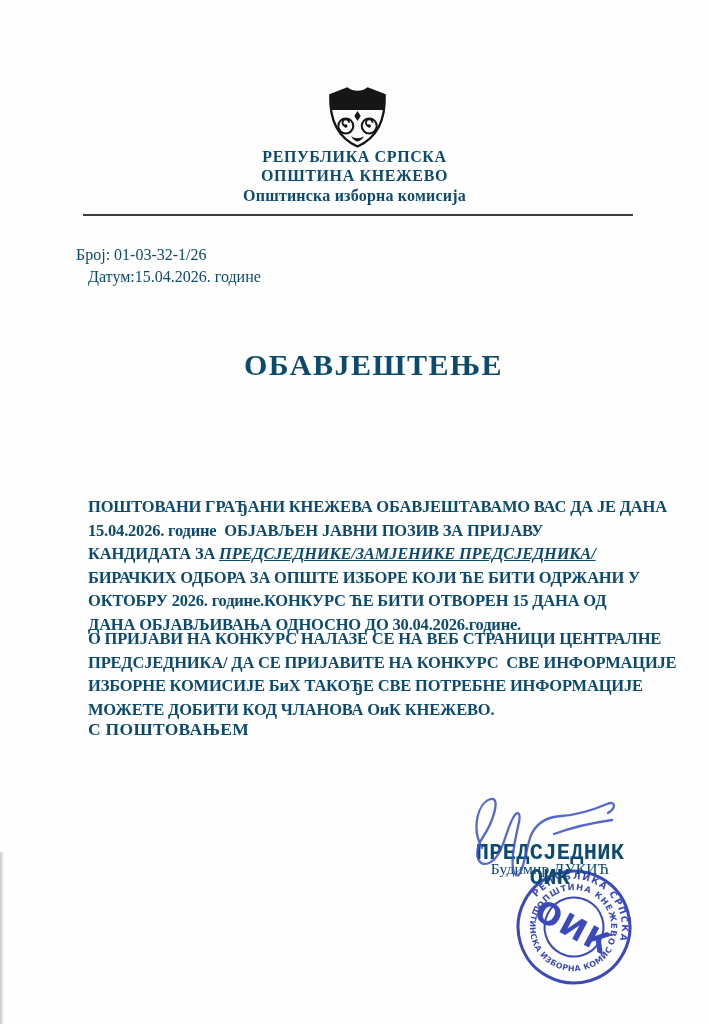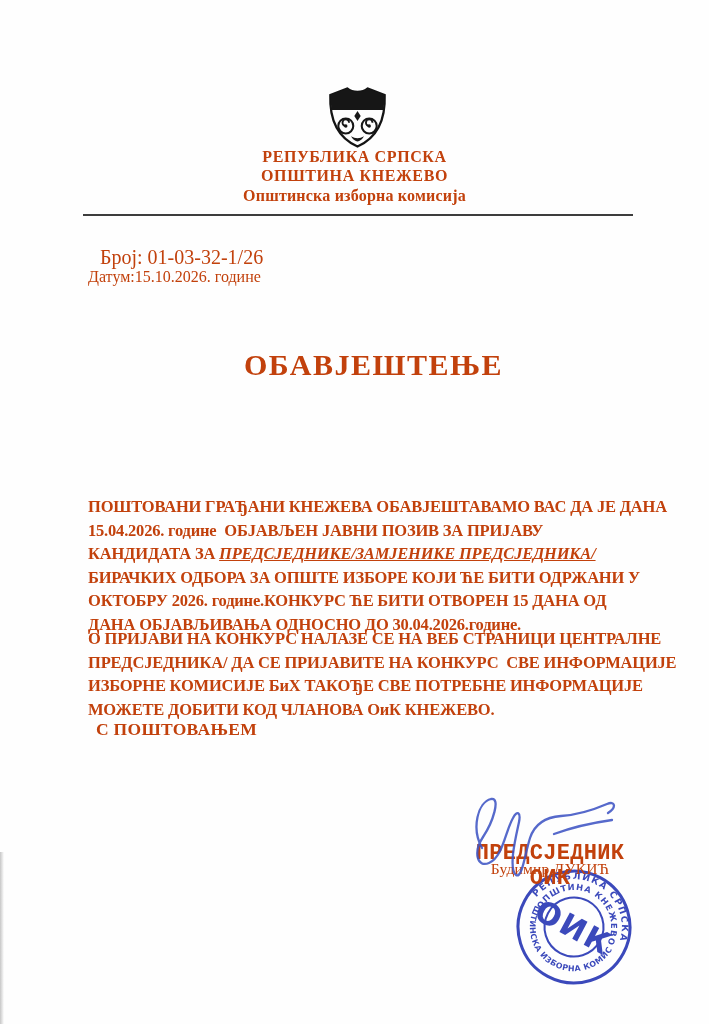--- a/index.html
+++ b/index.html
@@ -1,47 +1,47 @@
 <!DOCTYPE html>
 <html><head>
 <meta charset="utf-8">
 <style>
   html,body { margin:0; padding:0; background:#e8e8e8; }
   .page {
     position:relative; width:709px; height:1024px; margin:0 auto;
     background:#fefefe; overflow:hidden;
-    font-family:"Liberation Serif", serif; color:#c2410c;
+    font-family:"Liberation Serif", serif; color:#0c4a6e;
   }
   .abs { position:absolute; }
   .centered { left:0; right:0; text-align:center; }
 
   
   .emblem { left:320px; top:86px; width:75px; height:63px; }
   .org1 { top:148px; font-size:16px; font-weight:bold; letter-spacing:.6px; }
   .org2 { top:167px; font-size:16px; font-weight:bold; letter-spacing:.6px; }
   .org3 { top:187px; font-size:16px; font-weight:bold; letter-spacing:.2px; }
   .divider { top:214px; left:83px; width:550px; height:0;
              border-top:2px solid #3d3d3d; }
 
   
-  .ref-number { top:246px; left:100px; font-size:20px; }
+  .ref-number { top:246px; left:76px; font-size:16px; }
   .ref-date   { top:268px; left:88px; font-size:16px; }
 
   
   .doc-title { top:348px; font-size:30px; font-weight:bold; letter-spacing:1.5px;margin-left:38px; }
 
   
   .para { left:88px; width:585px; font-size:16.5px; font-weight:bold;
           line-height:23.5px; letter-spacing:-0.2px;margin-top:47px; }
   .para .line { white-space:pre; }
   .p1 { top:448px; }
   .p2 { top:580px; }
   .emph { font-style:italic; text-decoration:underline; }
 
-  .closing { top:719px; left:96px; font-size:17.5px; font-weight:bold; letter-spacing:.3px; }
+  .closing { top:719px; left:88px; font-size:17.5px; font-weight:bold; letter-spacing:.3px; }
 
   
   .sig-scribble { left:458px; top:782px; width:186px; height:98px; z-index:3; }
   .signer-title { top:841px; left:452px; width:196px; text-align:center;
                   font-size:22px; font-weight:bold; letter-spacing:.3px; z-index:2;font-family:Liberation Mono, monospace; }
   .signer-name  { top:860px; left:452px; width:196px; text-align:center;
                   font-size:15.5px; font-weight:normal; letter-spacing:.2px; z-index:2; }
 
   
   .stamp { left:513px; top:866px; width:122px; height:122px; opacity:.93; z-index:1; }
@@ -68,21 +68,21 @@
     <circle cx="52.5" cy="42" r="1.8" fill="#161616"></circle>
     <path d="M33,53 Q40,64 47,53 Q40,57.5 33,53 Z" fill="#161616"></path>
   </svg>
 
   <div class="abs centered org1">РЕПУБЛИКА СРПСКА</div>
   <div class="abs centered org2">ОПШТИНА КНЕЖЕВО</div>
   <div class="abs centered org3">Општинска изборна комисија</div>
   <div class="abs divider"></div>
 
   <div class="abs ref-number">Број: 01-03-32-1/26</div>
-  <div class="abs ref-date">Датум:15.10.2026. године</div>
+  <div class="abs ref-date">Датум:15.04.2026. године</div>
 
   <div class="abs centered doc-title">ОБАВЈЕШТЕЊЕ</div>
 
   <div class="abs para p1">
     <div class="line">ПОШТОВАНИ ГРАЂАНИ КНЕЖЕВА ОБАВЈЕШТАВАМО ВАС ДА ЈЕ ДАНА</div>
     <div class="line">15.04.2026. године  ОБЈАВЉЕН ЈАВНИ ПОЗИВ ЗА ПРИЈАВУ</div>
     <div class="line"><span>КАНДИДАТА ЗА </span><span class="emph">ПРЕДСЈЕДНИКЕ/ЗАМЈЕНИКЕ ПРЕДСЈЕДНИКА/</span></div>
     <div class="line">БИРАЧКИХ ОДБОРА ЗА ОПШТЕ ИЗБОРЕ КОЈИ ЋЕ БИТИ ОДРЖАНИ У</div>
     <div class="line">ОКТОБРУ 2026. године.КОНКУРС ЋЕ БИТИ ОТВОРЕН 15 ДАНА ОД</div>
     <div class="line">ДАНА ОБЈАВЉИВАЊА ОДНОСНО ДО 30.04.2026.године.</div>

